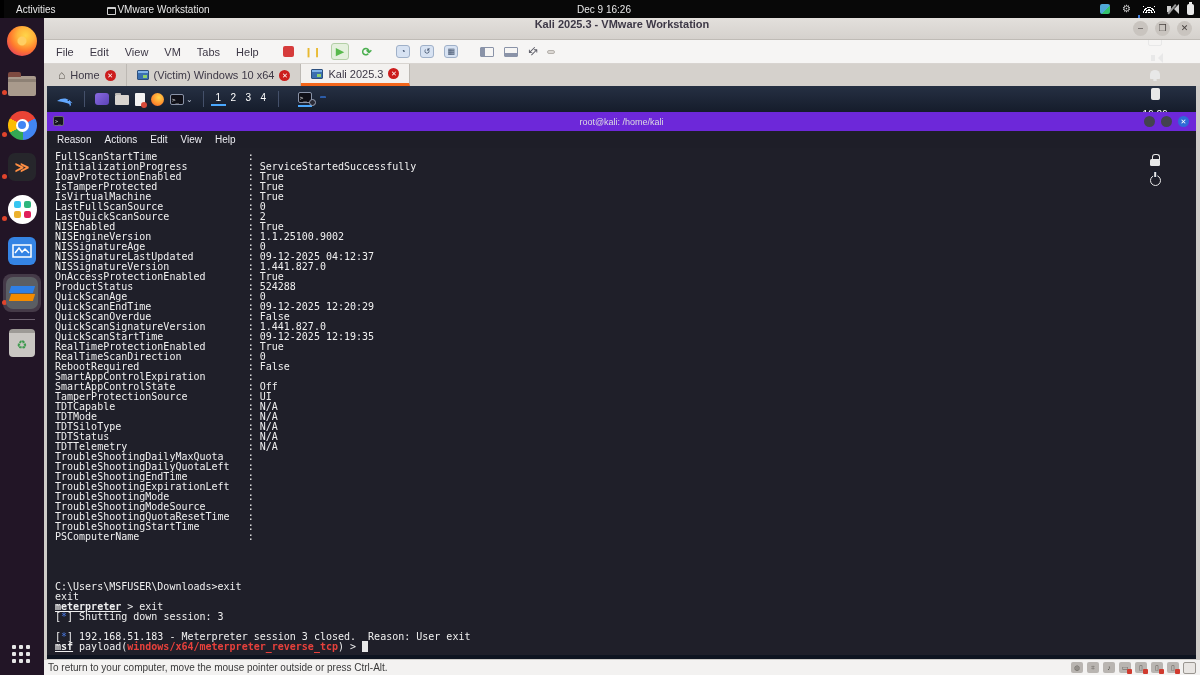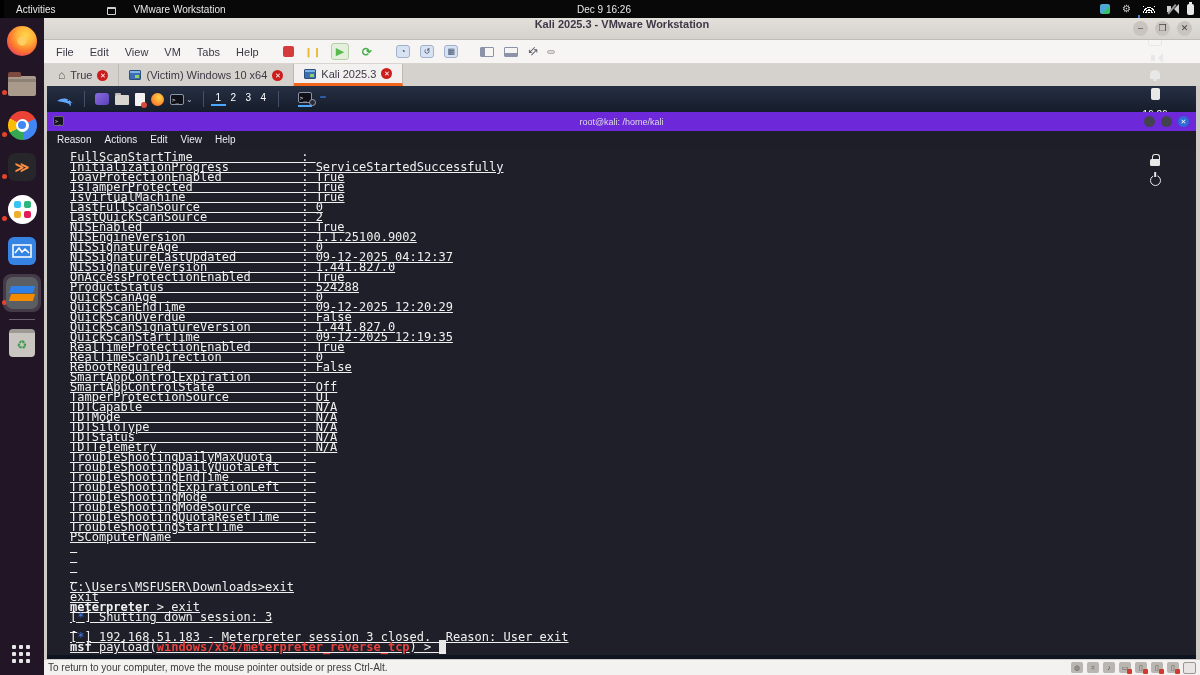--- a/index.html
+++ b/index.html
@@ -1,21 +1,21 @@
 <!DOCTYPE html>
 <html style="--term-bg: #1f1f29; --term-fg: #f0f0f0; --term-red: #e8413c; --term-blue: #4878e0;"><head>
 <meta charset="utf-8">
 <style>
   * { margin:0; padding:0; box-sizing:border-box; }
   html,body { width:1200px; height:675px; overflow:hidden; background:#000; font-family:"Liberation Sans",sans-serif; }
 
   
   #ubuntu-bar { position:absolute; top:0; left:4px; width:1200px; height:18px; background:#080808; color:#e8e8e8; font-size:10px; display:flex; align-items:center; }
   #activities { margin-left:12px; }
-  #host-app { display:flex; align-items:flex-end; gap:17px; margin-left:52px; }
+  #host-app { display:flex; align-items:flex-end; gap:1px; margin-left:52px; }
   .win-glyph { width:9px; height:8px; border:1px solid #cfcfcf; border-top:2.5px solid #cfcfcf; border-radius:1px; display:inline-block; }
   #host-clock { position:absolute; left:50%; transform:translateX(-50%); top:0; height:18px; display:flex; align-items:center; }
   #tray { position:absolute; right:10px; top:0; height:18px; display:flex; align-items:center; gap:12px; }
   .tray-vm { width:10px; height:10px; border-radius:2px; background:linear-gradient(135deg,#4fa9d8 55%,#35c26e 55%); }
   .tray-gear { color:#cfcfcf; font-size:10px; line-height:10px; }
   .wifi { width:12px; height:7px; background:
       radial-gradient(circle at 50% 100%, #fff 0 1.4px, rgba(0,0,0,0) 1.6px),
       repeating-radial-gradient(circle at 50% 100%, rgba(0,0,0,0) 0 2.4px, #fff 2.4px 3.6px, rgba(0,0,0,0) 3.6px 4.8px, #fff 4.8px 6px, rgba(0,0,0,0) 6px); }
   .spk { width:4px; height:6px; background:#cfcfcf; position:relative; margin-right:4px; }
   .spk:before { content:''; position:absolute; left:2px; top:-2px; border:5px solid transparent; border-right:5px solid #cfcfcf; }
@@ -117,21 +117,21 @@
 
   
   #terminal { flex:1; display:flex; flex-direction:column; background:var(--term-bg,#1f1f29); }
   #term-titlebar { height:19px; background:#6d28d9; position:relative; display:flex; align-items:center; justify-content:center; }
   #term-title { font-size:9px; color:#dcdce2; }
   #term-tb-icon { position:absolute; left:6px; top:4px; width:11px; height:10px; background:#15151d; border:1px solid #6b6b78; border-radius:2px; color:#cfcfd8; font-size:5px; font-family:"DejaVu Sans Mono",monospace; text-align:left; padding-left:1px; line-height:9px; }
   #term-controls { position:absolute; right:7px; top:4px; display:flex; gap:6px; }
   .term-ctl { width:11px; height:11px; border-radius:50%; background:#43434f; }
   .term-ctl.close { background:#2e6bd6; color:#fff; font-size:7px; line-height:11px; text-align:center; }
   #term-menubar { height:17px; background:#1e1e28; display:flex; align-items:center; gap:13px; padding-left:10px; font-size:10px; color:#ececf2; }
-  #term-body { flex:1; padding:4px 0 0 23px; font-family:"DejaVu Sans Mono",monospace; font-size:12px; line-height:10px; color:var(--term-fg,#f0f0f0); white-space:pre; overflow:hidden;text-decoration:underline; }
+  #term-body { flex:1; padding:4px 0 0 8px; font-family:"DejaVu Sans Mono",monospace; font-size:10px; line-height:10px; color:var(--term-fg,#f0f0f0); white-space:pre; overflow:hidden; }
   .tline { height:10px; }
   .seg-bu { font-weight:bold; text-decoration:underline; }
   .seg-redb { color:var(--term-red,#e8413c); font-weight:bold;margin-top:24px; }
   .seg-blue { color:var(--term-blue,#4878e0); }
   .seg-cursor { background:#e8e8e8; color:#1f1f29; }
 
   
   #vw-statusbar { height:16px; background:#f3f2f1; border-top:1px solid #cfccc8; display:flex; align-items:center; font-size:10px; color:#3a3a3a; padding:0 4px; }
   #sb-icons { margin-left:auto; display:flex; align-items:center; gap:4px; }
   .sb-ico { width:12px; height:11px; border-radius:2px; background:#b9b5b1; position:relative; display:flex; align-items:center; justify-content:center; font-size:7px; color:#5a5650; }
@@ -243,21 +243,21 @@
       <span class="panel-ico left"></span>
       <span class="panel-ico bottom"></span>
       <span class="fs-arrows">⇵</span>
       <span class="pressed-gray"><span class="console-ico"></span></span>
     </span>
   </div>
 
   <div id="vw-tabbar">
       <div class="tab">
         <span class="tab-home-glyph">⌂</span>
-        <span>True</span>
+        <span>Home</span>
         <span class="tab-close">✕</span>
       </div>
       <div class="tab">
         <span class="tab-vm-glyph"></span>
         <span>(Victim) Windows 10 x64</span>
         <span class="tab-close">✕</span>
       </div>
       <div class="tab active">
         <span class="tab-vm-glyph"></span>
         <span>Kali 2025.3</span>

